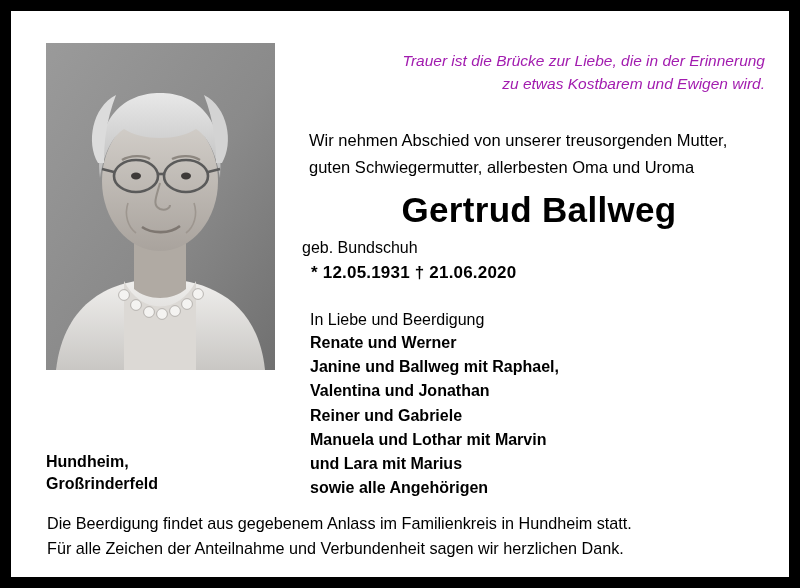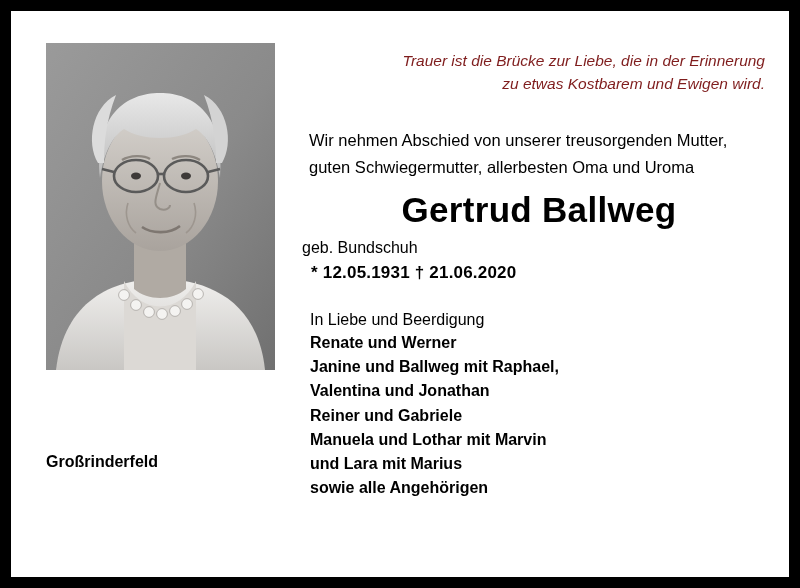--- a/index.html
+++ b/index.html
@@ -65,21 +65,21 @@
   
   .motto {
     position: absolute;
     left: 288px;
     top: 38px;
     width: 466px;
     text-align: right;
     font-style: italic;
     font-size: 15.5px;
     line-height: 23px;
-    color: #7f1d1d;
+    color: #a21caf;
   }
 
   .intro {
     position: absolute;
     left: 298px;
     top: 116px;
     width: 460px;
     font-size: 16.5px;
     line-height: 27px;
     color: #000000;
@@ -252,20 +252,25 @@
           <div>Renate und Werner</div>
           <div>Janine und Ballweg mit Raphael,</div>
           <div>Valentina und Jonathan</div>
           <div>Reiner und Gabriele</div>
           <div>Manuela und Lothar mit Marvin</div>
           <div>und Lara mit Marius</div>
           <div>sowie alle Angehörigen</div>
         </div>
 
         <div class="place">
+          <div>Hundheim,</div>
           <div>Großrinderfeld</div>
         </div>
 
+        <div class="footer">
+          <div>Die Beerdigung findet aus gegebenem Anlass im Familienkreis in Hundheim statt.</div>
+          <div>Für alle Zeichen der Anteilnahme und Verbundenheit sagen wir herzlichen Dank.</div>
+        </div>
 
       </div>
     </div>
   </div>
 </div>
 
 </body></html>

